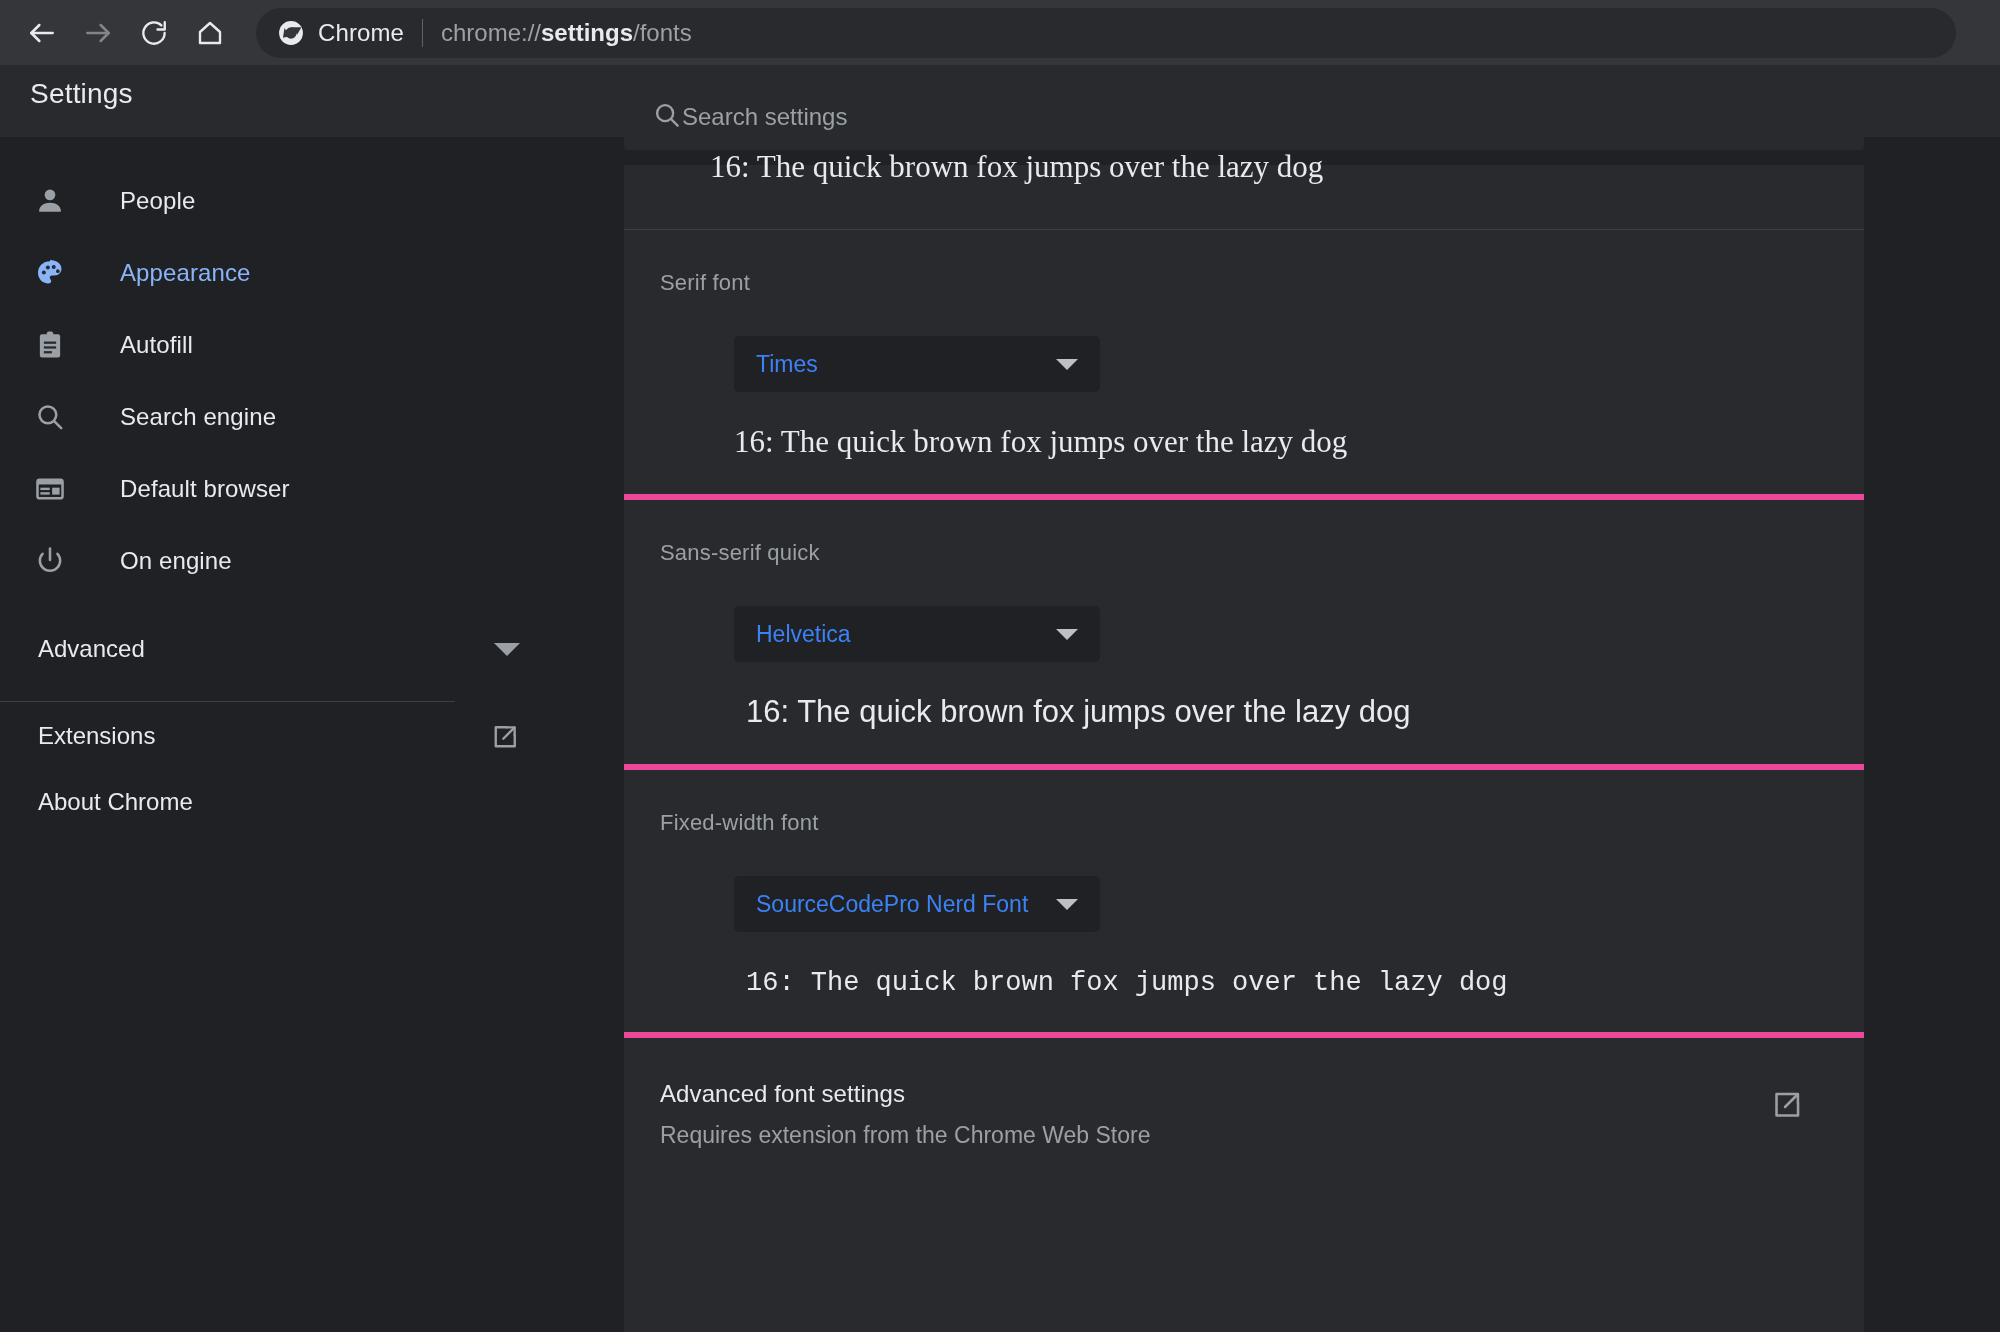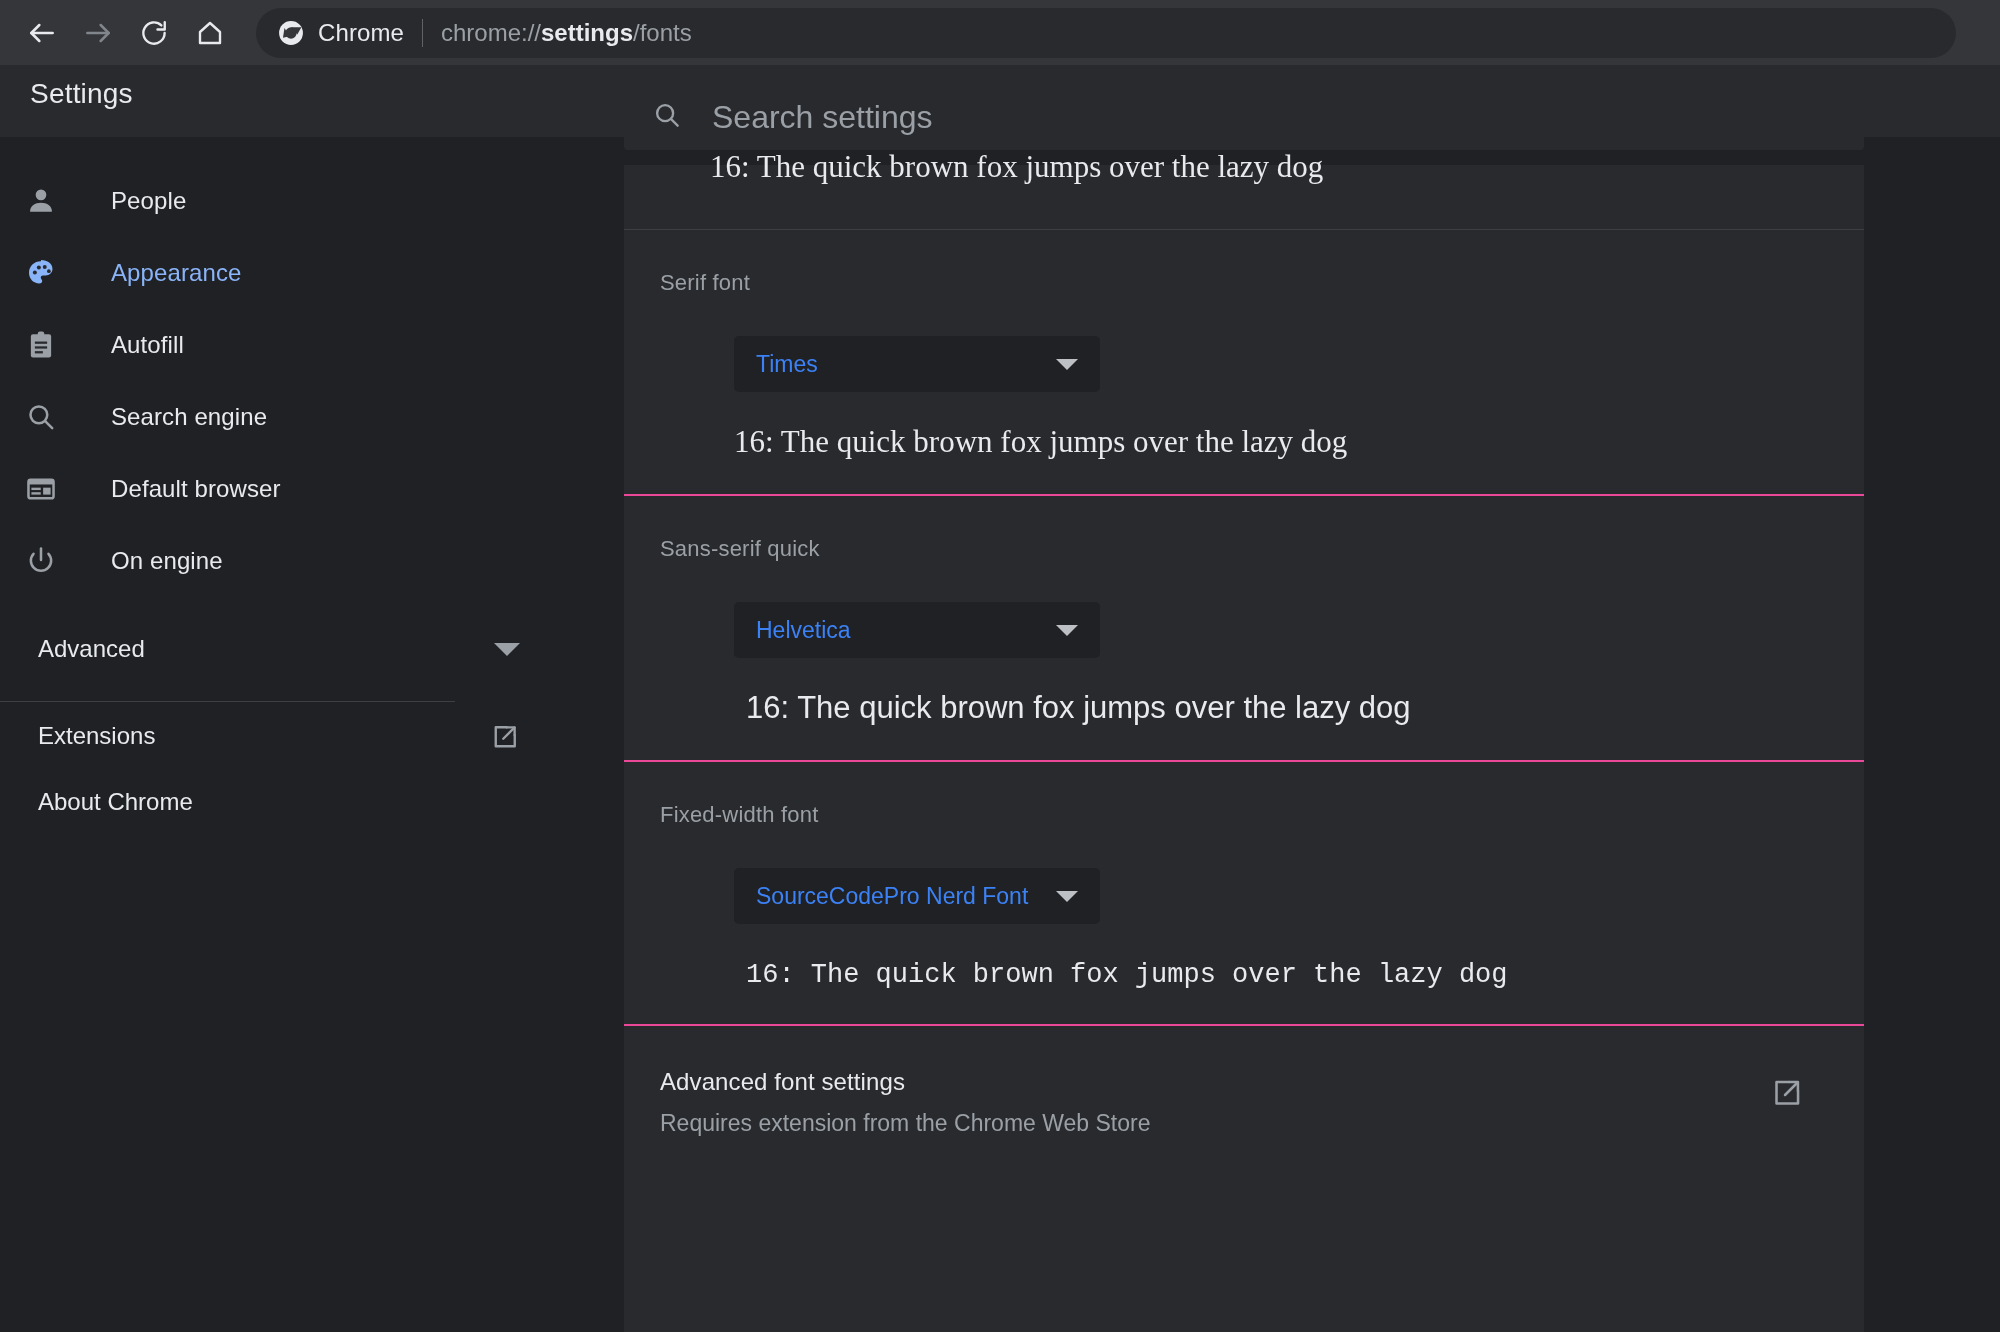--- a/index.html
+++ b/index.html
@@ -71,37 +71,36 @@
     position: absolute;
     left: 624px; top: 84px;
     width: 1240px; height: 66px;
     background: #292a2d;
     border-radius: 4px;
     display: flex;
     align-items: center;
     padding-left: 28px;
   }
   .search-box .ph {
-    margin-left: 30px;
-    font-size: 32px;
+    font-size: 24px;
     color: #9aa0a6;
   }
 
   
   .sidebar {
     position: absolute;
     left: 0; top: 165px;
     width: 620px; height: 1167px;
     background: #202124;
   }
   .side-item {
     display: flex;
     align-items: center;
     height: 72px;
-    padding-left: 21px;
+    padding-left: 30px;
   }
   .side-item .ico {
     width: 40px; height: 40px;
     flex: 0 0 40px;
     display: flex; align-items: center; justify-content: center;
   }
   .side-item .lbl {
     margin-left: 50px;
     font-size: 24px;
     font-weight: 500;
@@ -168,21 +167,21 @@
   .sample {
     color: #e8eaed;
     white-space: nowrap;
   }
   .sample-serif   { font-family: "Liberation Serif", serif; font-size: 31px; }
   .sample-sans    { font-family: "Liberation Sans", sans-serif; font-size: 31px; }
   .sample-mono    { font-family: "Liberation Mono", monospace; font-size: 27px; }
 
   .font-section {
     position: relative;
-    border-bottom: 2px solid #ec4899;
+    border-bottom: 6px solid #ec4899;
     padding: 40px 0 34px 36px;
   }
   .section-label {
     font-size: 22px;
     color: #9aa0a6;
     font-weight: 500;
     letter-spacing: .2px;
   }
   .dropdown {
     margin: 40px 0 0 74px;

